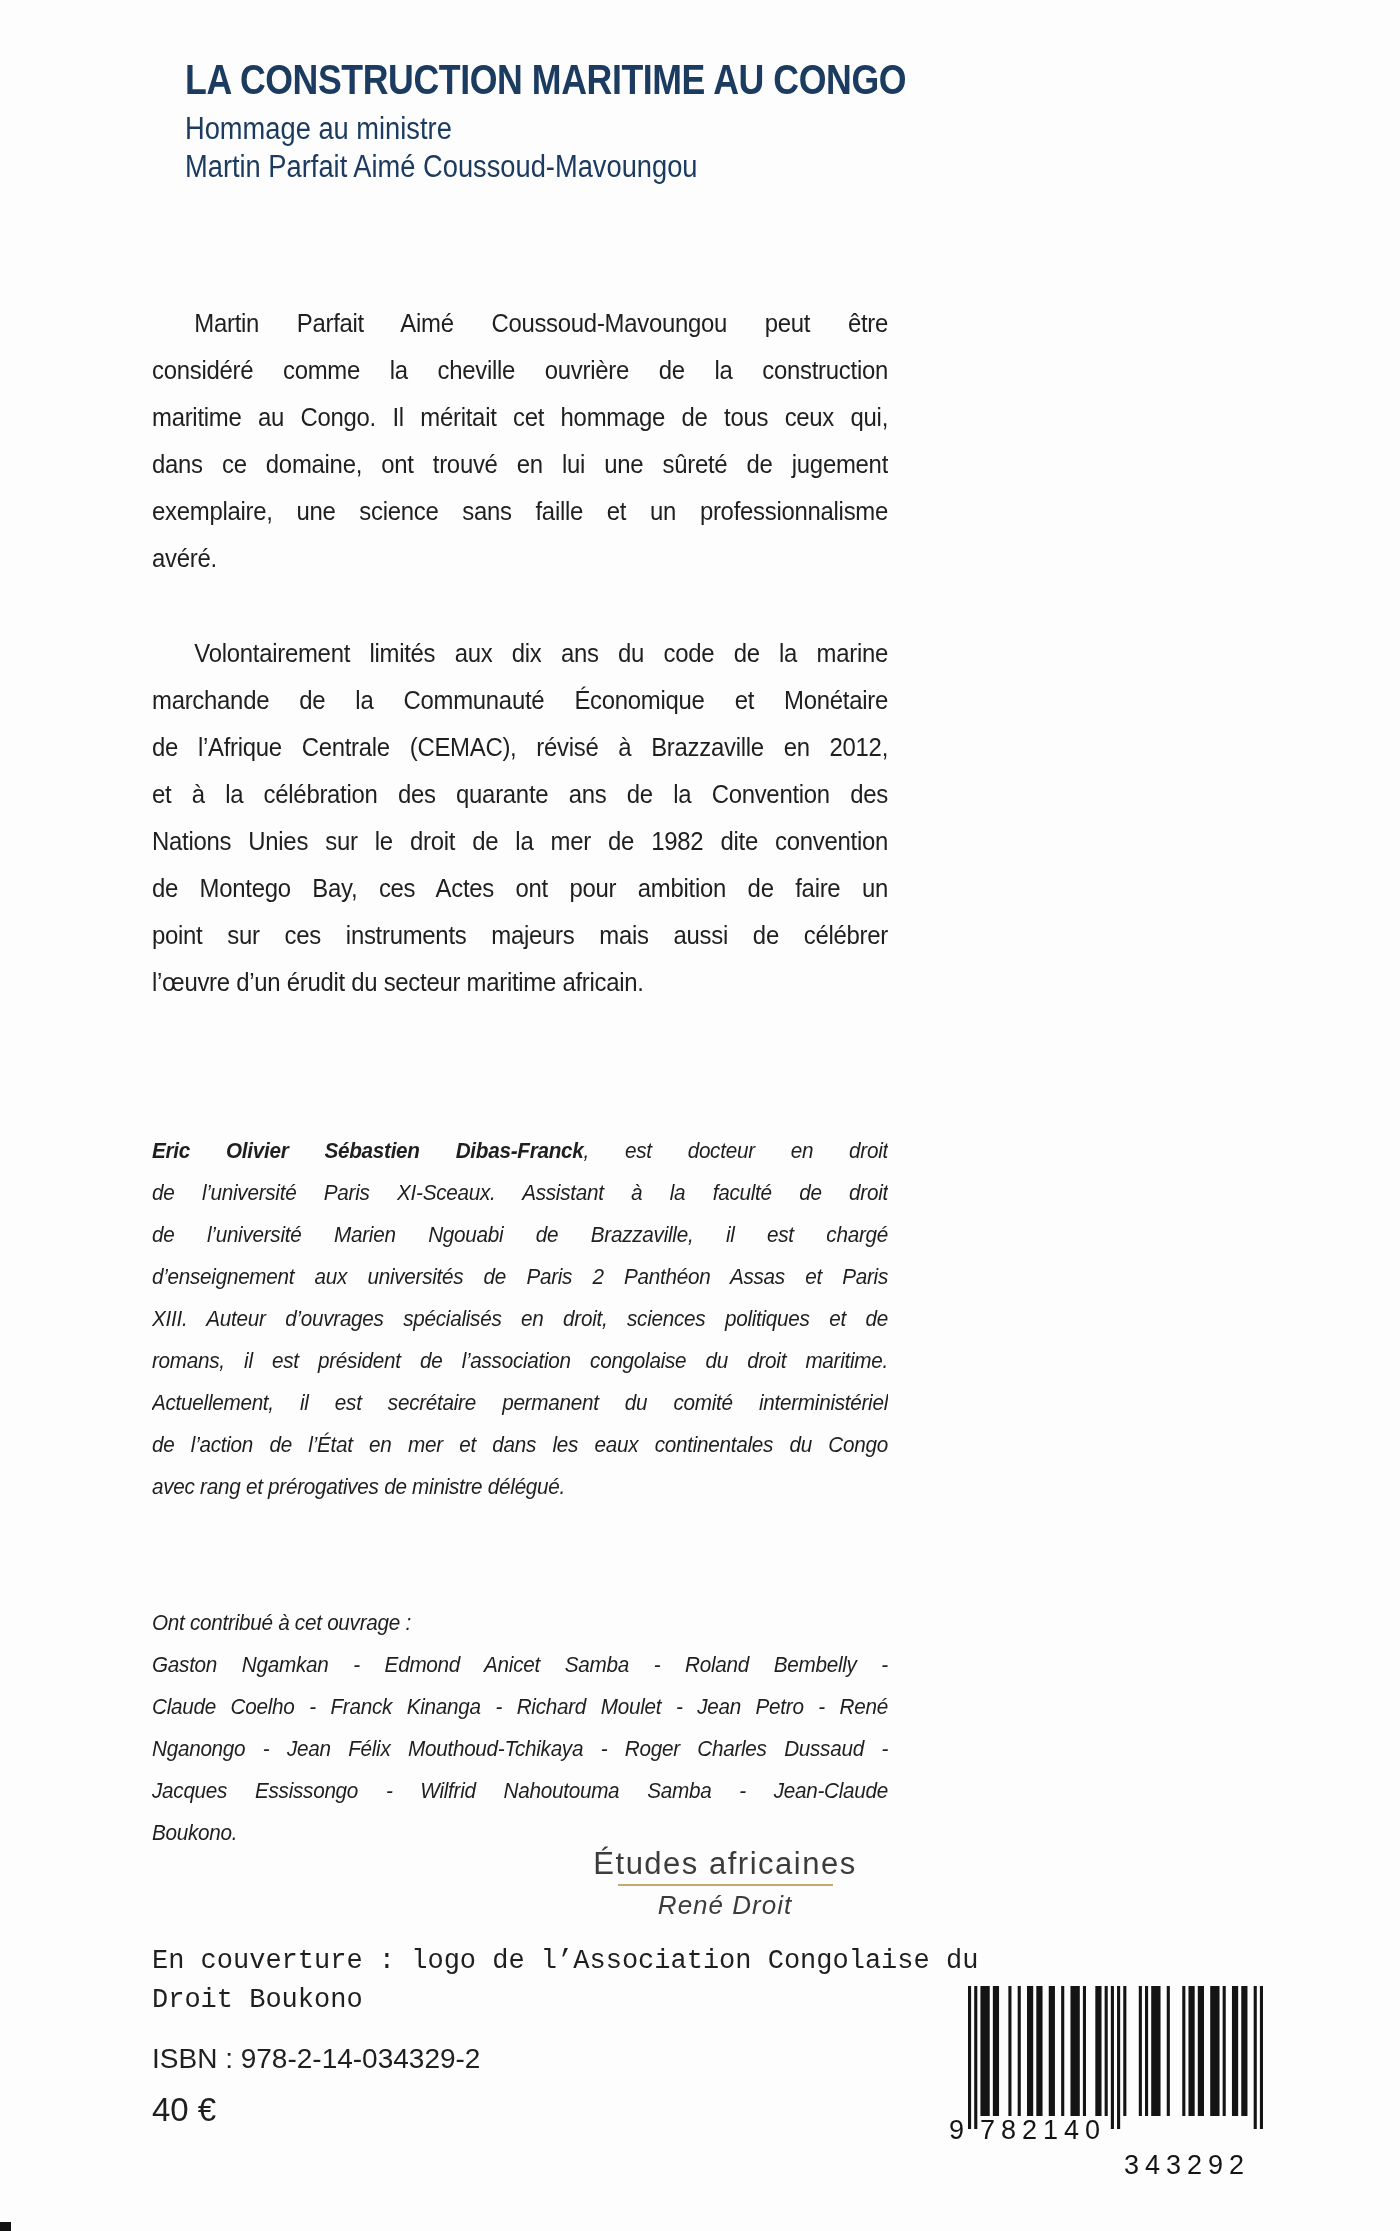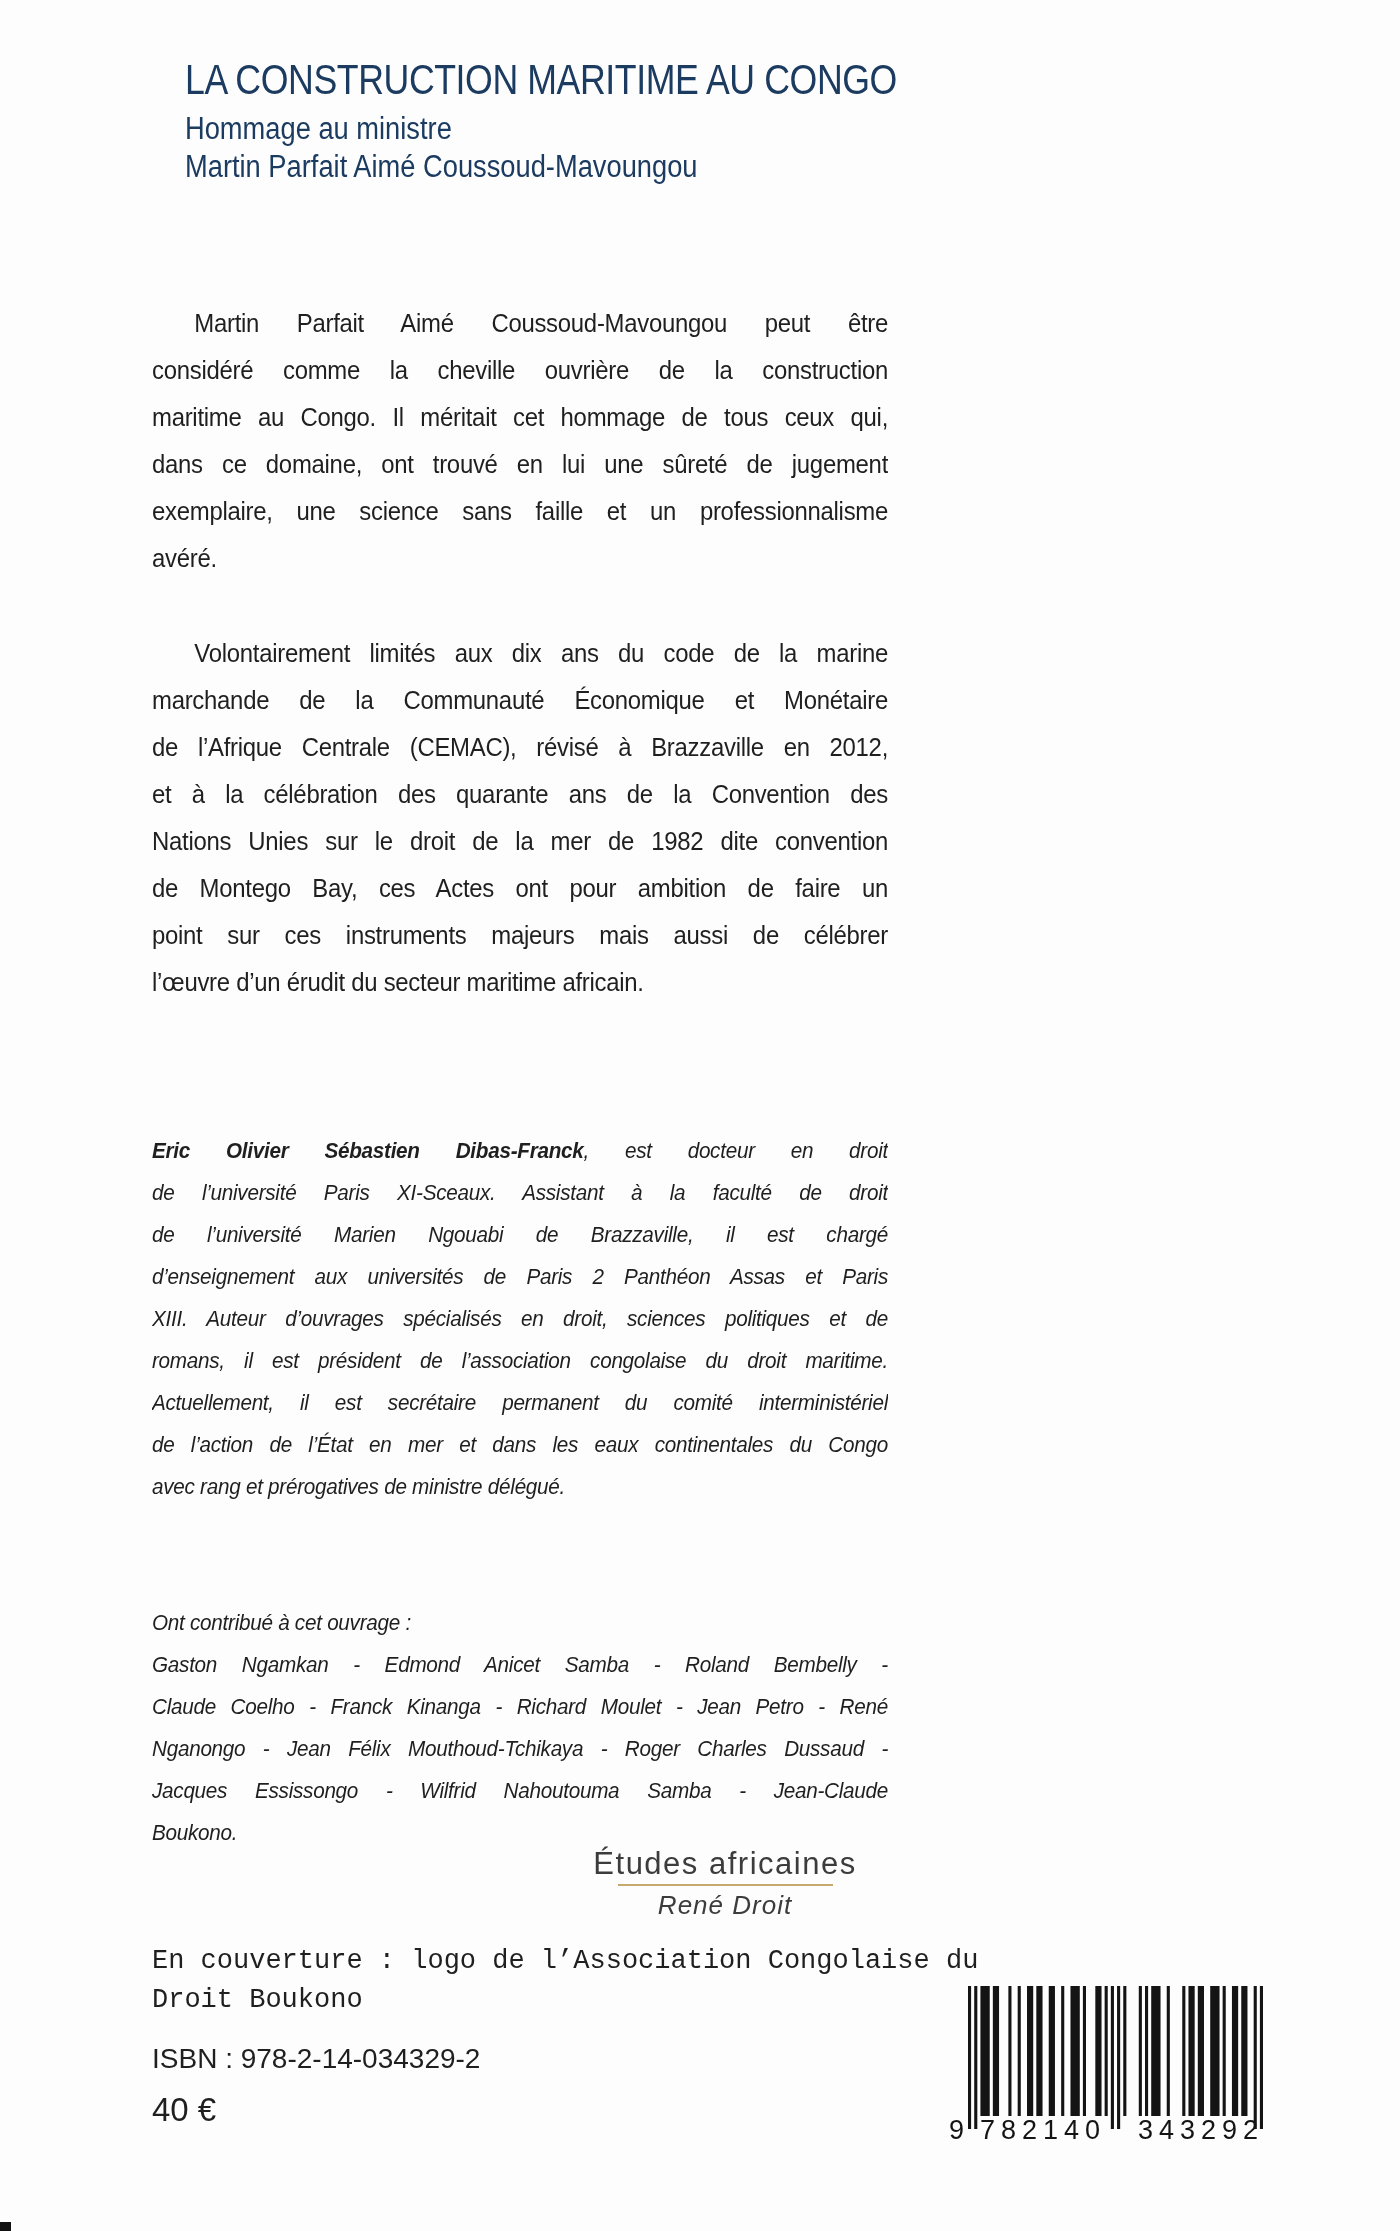--- a/index.html
+++ b/index.html
@@ -5,21 +5,21 @@
   html,body { margin:0; padding:0; background:#e8e8e8; }
   .page {
     position:relative; width:1400px; height:2231px; margin:0 auto;
     background:#fdfdfd; overflow:hidden;
     font-family:"Liberation Sans", sans-serif; color:var(--body-text,#1f1f1f);
   }
 
   
   .header { position:absolute; left:185px; top:56px; white-space:nowrap; }
   .title {
-    font-size:42px; font-weight:normal; line-height:48px; color:var(--title-navy,#1c3b60);
+    font-size:42px; font-weight:bold; line-height:48px; color:var(--title-navy,#1c3b60);
     letter-spacing:-0.5px;
   }
   .title .tx { display:inline-block; transform:scaleX(0.85); transform-origin:0 50%; }
   .subtitle { font-size:31px; line-height:38px; color:var(--title-navy,#1c3b60); }
   .subtitle .tx { display:inline-block; transform:scaleX(0.88); transform-origin:0 50%; }
   .subtitle.first { margin-top:6px; }
 
   
   .tblock { position:absolute; left:152px; width:800px; transform:scaleX(0.92); transform-origin:0 0; }
   .synopsis { font-size:26px; letter-spacing:-0.3px; }
@@ -44,21 +44,21 @@
   .isbn { position:absolute; left:152px; top:2042px; font-size:28px; line-height:34px; }
   .price { position:absolute; left:152px; top:2090px; font-size:33px; line-height:40px; }
 
   
   .barcode { position:absolute; left:968px; top:1986px; width:295px; }
   .barcode svg { display:block; }
   .bc-digits { position:relative; height:34px; margin-top:-14px; font-size:27px; color:var(--barcode-black,#111); }
   .bc-digits span { position:absolute; top:0; display:block; }
   .bc-first { left:-30px; width:26px; text-align:right; }
   .bc-g1 { left:12px;  width:126px; text-align:center; letter-spacing:6px; }
-  .bc-g2 { left:170px; width:126px; text-align:right; letter-spacing:6px; }
+  .bc-g2 { left:156px; width:126px; text-align:right; letter-spacing:6px;margin-top:35px; }
 
   .corner-mark { position:absolute; left:0; top:2222px; width:11px; height:9px; background:#111; }
 </style>
 </head>
 <body>
 
 <div class="page">
 
   <div class="header">
     <div class="title"><span class="tx">LA CONSTRUCTION MARITIME AU CONGO</span></div>

